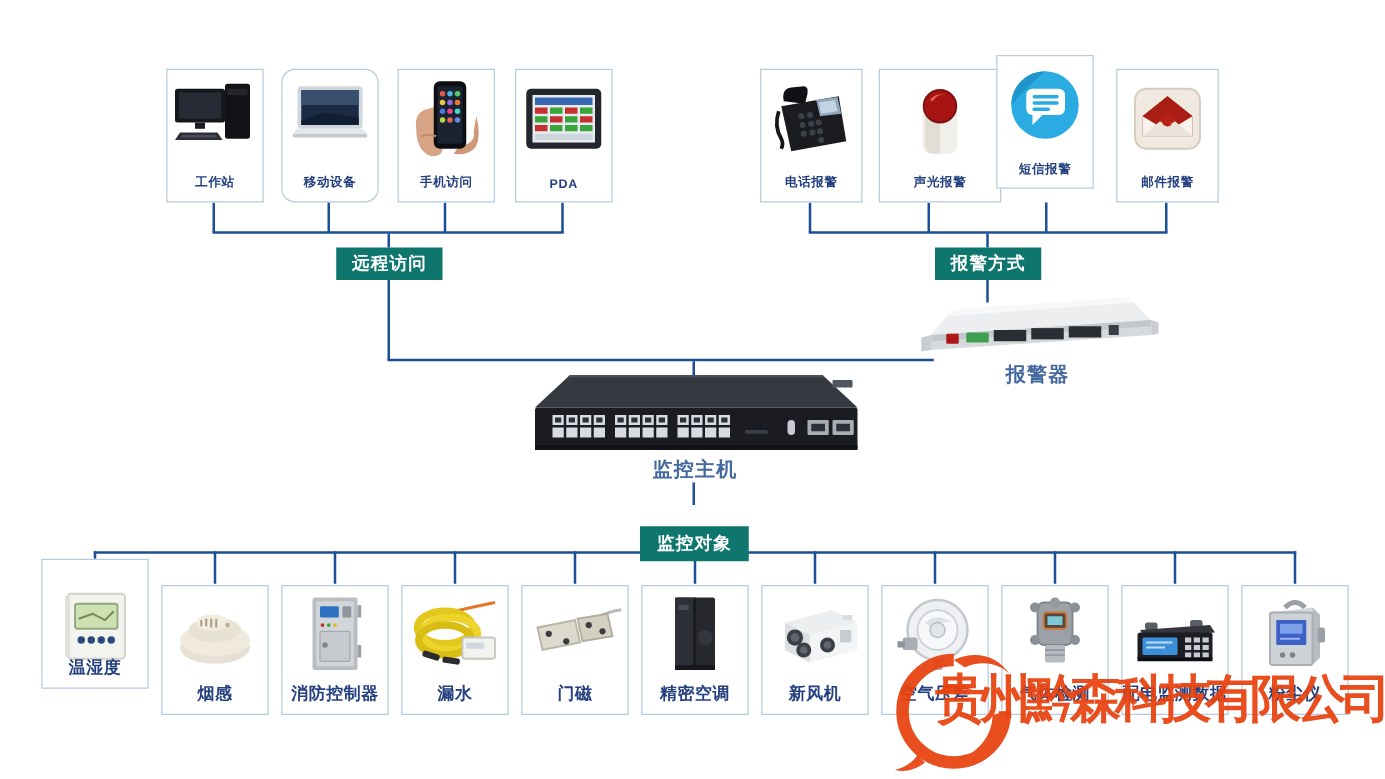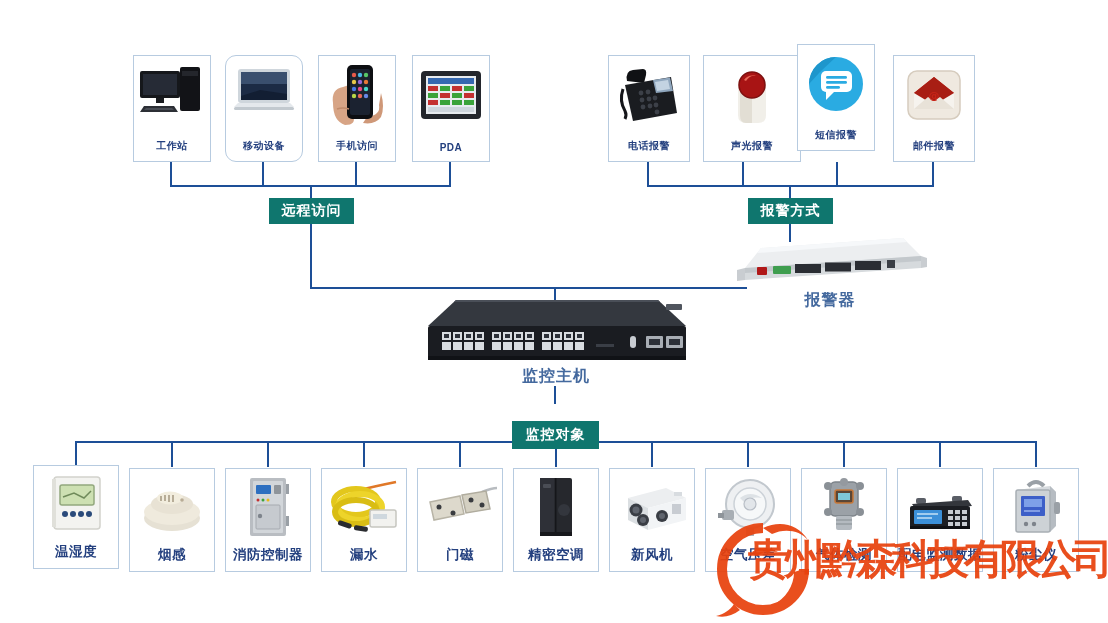--- a/index.html
+++ b/index.html
@@ -274,21 +274,21 @@
       <rect x="176" y="50" width="18" height="3" fill="#3a3e46"></rect>
       <rect x="210" y="42" width="6" height="12" rx="3" fill="#c8ccd2"></rect>
       <rect x="226" y="42" width="17" height="12" rx="1" fill="#a8adb4"></rect>
       <rect x="246" y="42" width="17" height="12" rx="1" fill="#a8adb4"></rect>
       <rect x="229" y="45" width="11" height="6" fill="#2c3038"></rect>
       <rect x="249" y="45" width="11" height="6" fill="#2c3038"></rect>
     </svg>
   </div>
   <div class="caption" style="left:476px;top:366px;width:160px;">监控主机</div>
 
-  <div class="node bottom-node" style="left:33px;top:465px;width:86px;height:104px;">
+  <div class="node bottom-node" style="left:33px;top:447px;width:86px;height:104px;justify-content:center;">
     <span class="icon-wrap">
       <svg width="76" height="64" viewBox="0 0 76 64">
         <rect x="16" y="4" width="46" height="52" rx="3" fill="#f3f3f0" stroke="#d2d2cc" stroke-width="1.5"></rect>
         <rect x="14" y="6" width="4" height="48" fill="#e0e0da"></rect>
         <rect x="22" y="12" width="34" height="20" rx="2" fill="#cde0b2" stroke="#93a87e" stroke-width="1.5"></rect>
         <path d="M25,24 L36,20 L46,25 L53,18" stroke="#6f8a5a" stroke-width="1.5" fill="none"></path>
         <circle cx="27" cy="41" r="3" fill="#2a4a7a"></circle>
           <circle cx="35" cy="41" r="3" fill="#2a4a7a"></circle>
           <circle cx="43" cy="41" r="3" fill="#2a4a7a"></circle>
           <circle cx="51" cy="41" r="3" fill="#2a4a7a"></circle>

